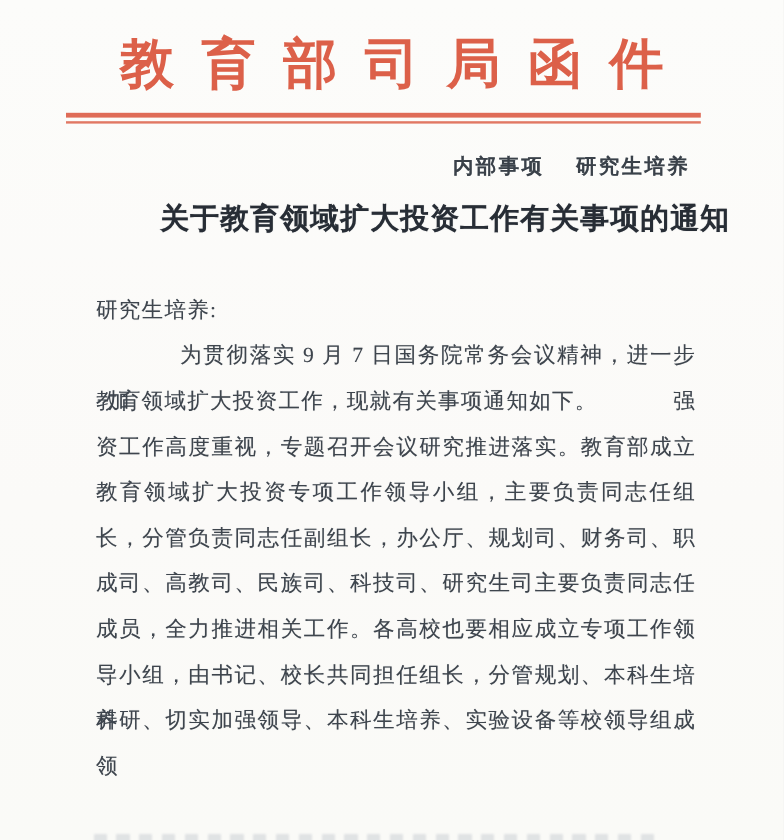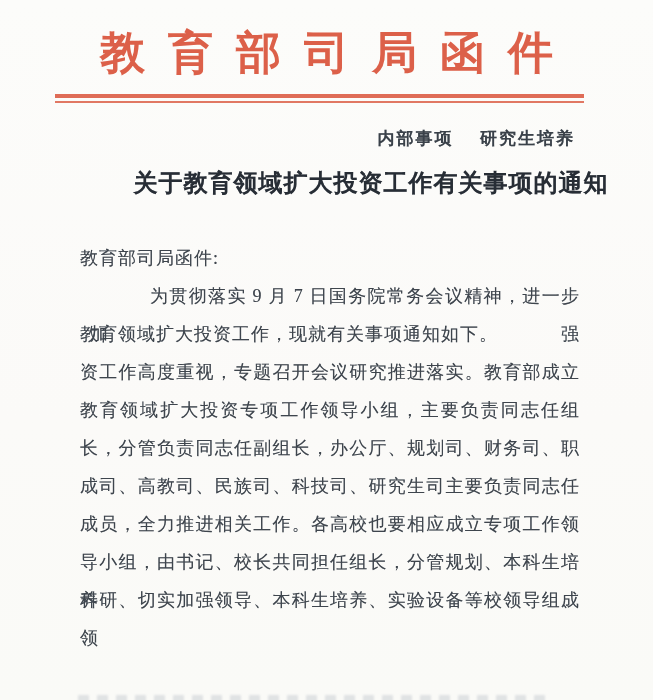--- a/index.html
+++ b/index.html
@@ -100,21 +100,21 @@
 
   <div class="classification">
     <span class="cls-item">内部事项</span>
     <span class="cls-gap"></span>
     <span class="cls-item">研究生培养</span>
   </div>
 
   <div class="doc-title">关于教育领域扩大投资工作有关事项的通知</div>
 
   <div class="body-text">
-      <div class="line"><span class="seg">教育部司局函件:</span></div>
+      <div class="line"><span class="seg">研究生培养:</span></div>
       <div class="line justify indent"><span class="seg">为贯彻落实 9 月 7 日国务院常务会议精神，进一步加强</span></div>
       <div class="line"><span class="seg">教育领域扩大投资工作，现就有关事项通知如下。</span></div>
       <div class="line justify"><span class="seg">资工作高度重视，专题召开会议研究推进落实。教育部成立</span></div>
       <div class="line justify"><span class="seg">教育领域扩大投资专项工作领导小组，主要负责同志任组</span></div>
       <div class="line justify"><span class="seg">长，分管负责同志任副组长，办公厅、规划司、财务司、职</span></div>
       <div class="line justify"><span class="seg">成司、高教司、民族司、科技司、研究生司主要负责同志任</span></div>
       <div class="line justify"><span class="seg">成员，全力推进相关工作。各高校也要相应成立专项工作领</span></div>
       <div class="line justify"><span class="seg">导小组，由书记、校长共同担任组长，分管规划、本科生培养、</span></div>
       <div class="line justify"><span class="seg">科研、切实加强领导、本科生培养、实验设备等校领导组成领</span></div>
     </div>

